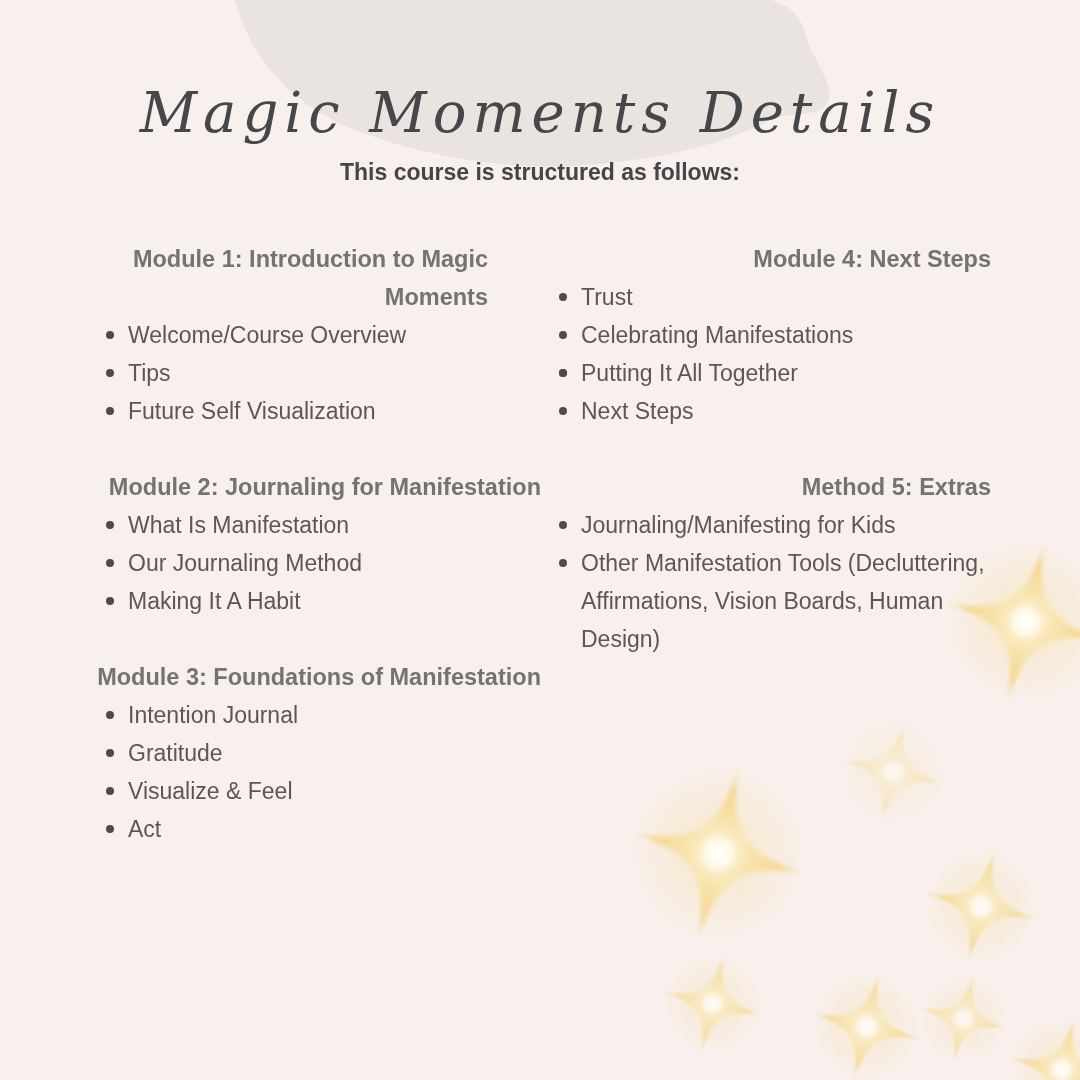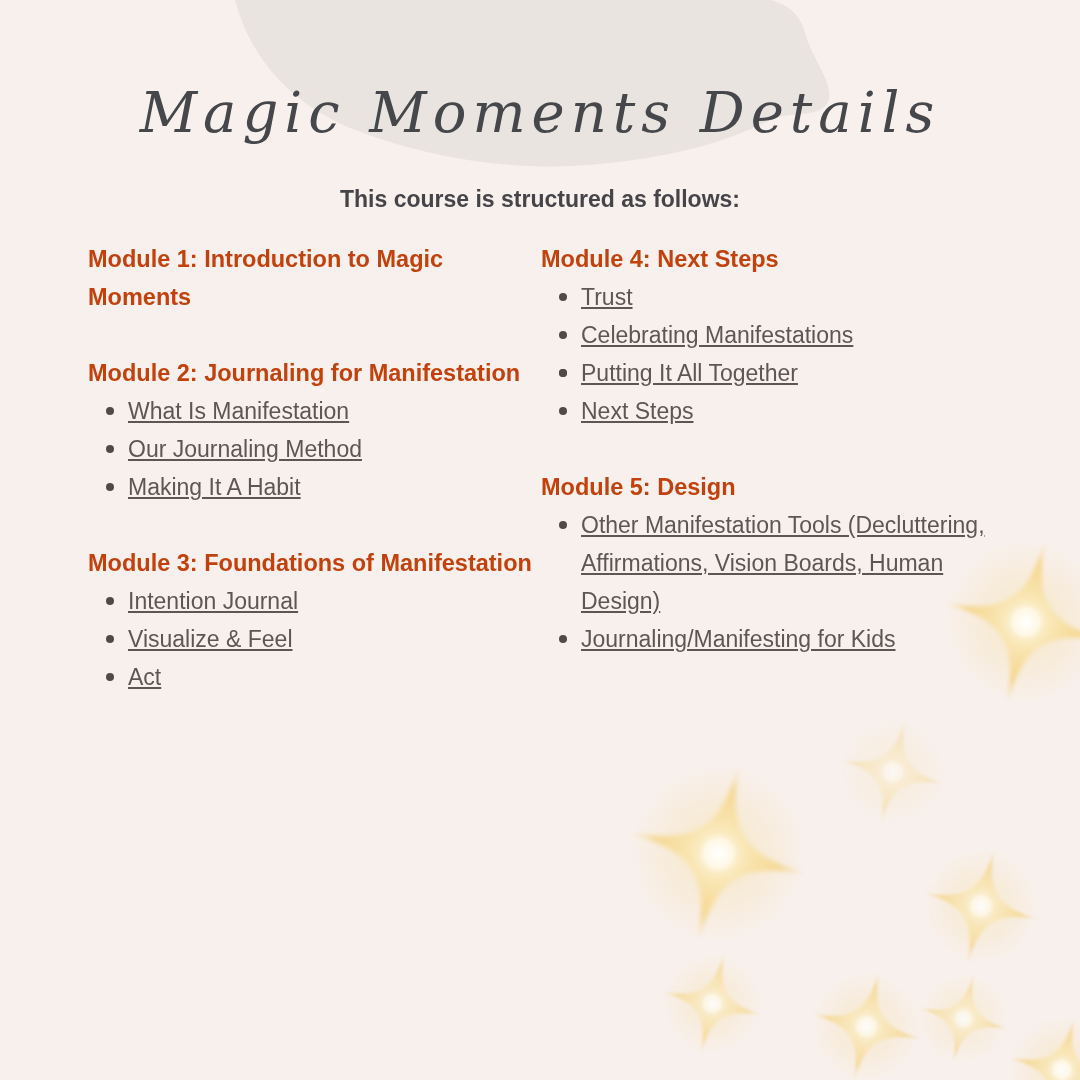--- a/index.html
+++ b/index.html
@@ -32,47 +32,46 @@
     letter-spacing: 6px;
     color: #45474b;
     z-index: 2;
   }
   .subtitle {
     position: absolute; top: 155px; left: 0;
     width: 1080px; text-align: center;
     font-weight: 700; font-size: 23px; line-height: 34px;
     color: #454449;
     z-index: 2;
-    margin-top: 27px;
   }
 
   
   .columns {
     position: absolute; left: 88px; top: 240px;
     display: grid;
     grid-template-columns: 453px 450px;
     z-index: 2;
   }
   .module { margin: 0 0 38px 0; }
   .module:last-child { margin-bottom: 0; }
   .module-heading {
     margin: 0;
     font-weight: 700; font-size: 23.5px; line-height: 38px;
-    color: #c2410c;
+    color: #737373;
     white-space: nowrap;
+    text-align: right;
   }
   .col-left .module:first-child .module-heading {
     white-space: normal; max-width: 400px;
   }
   .module-items { list-style: none; margin: 0; padding: 0; }
   .item {
     position: relative; padding-left: 40px;
     font-weight: 400; font-size: 23px; line-height: 38px;
     color: #5c5755;
-    text-decoration: underline;
   }
   .dot {
     position: absolute; left: 18px; top: 15px;
     width: 8px; height: 8px; border-radius: 50%;
     background: #4e4a48;
   }
 </style>
 </head>
 <body>
 
@@ -139,35 +138,41 @@
 
   <h1 class="title">Magic Moments Details</h1>
   <div class="subtitle">This course is structured as follows:</div>
 
   <div class="columns">
 
     <div class="col col-left">
 
       <section class="module">
         <h3 class="module-heading">Module 1: Introduction to Magic Moments</h3>
+        <ul class="module-items">
+          <li class="item"><span class="dot"></span><span>Welcome/Course Overview</span></li>
+          <li class="item"><span class="dot"></span><span>Tips</span></li>
+          <li class="item"><span class="dot"></span><span>Future Self Visualization</span></li>
+        </ul>
       </section>
 
       <section class="module">
         <h3 class="module-heading">Module 2: Journaling for Manifestation</h3>
         <ul class="module-items">
           <li class="item"><span class="dot"></span><span>What Is Manifestation</span></li>
           <li class="item"><span class="dot"></span><span>Our Journaling Method</span></li>
           <li class="item"><span class="dot"></span><span>Making It A Habit</span></li>
         </ul>
       </section>
 
       <section class="module">
         <h3 class="module-heading">Module 3: Foundations of Manifestation</h3>
         <ul class="module-items">
           <li class="item"><span class="dot"></span><span>Intention Journal</span></li>
+          <li class="item"><span class="dot"></span><span>Gratitude</span></li>
           <li class="item"><span class="dot"></span><span>Visualize &amp; Feel</span></li>
           <li class="item"><span class="dot"></span><span>Act</span></li>
         </ul>
       </section>
 
     </div>
 
     <div class="col col-right">
 
       <section class="module">
@@ -175,23 +180,23 @@
         <ul class="module-items">
           <li class="item"><span class="dot"></span><span>Trust</span></li>
           <li class="item"><span class="dot"></span><span>Celebrating Manifestations</span></li>
           <li class="item"><span class="dot"></span></li>
           <li class="item"><span class="dot"></span><span>Putting It All Together</span></li>
           <li class="item"><span class="dot"></span><span>Next Steps</span></li>
         </ul>
       </section>
 
       <section class="module">
-        <h3 class="module-heading">Module 5: Design</h3>
-        <ul class="module-items">
+        <h3 class="module-heading">Method 5: Extras</h3>
+        <ul class="module-items">
+          <li class="item"><span class="dot"></span><span>Journaling/Manifesting for Kids</span></li>
           <li class="item"><span class="dot"></span><span>Other Manifestation Tools (Decluttering, Affirmations, Vision Boards, Human Design)</span></li>
-          <li class="item"><span class="dot"></span><span>Journaling/Manifesting for Kids</span></li>
         </ul>
       </section>
 
     </div>
 
   </div>
 </div>
 
 </body></html>

